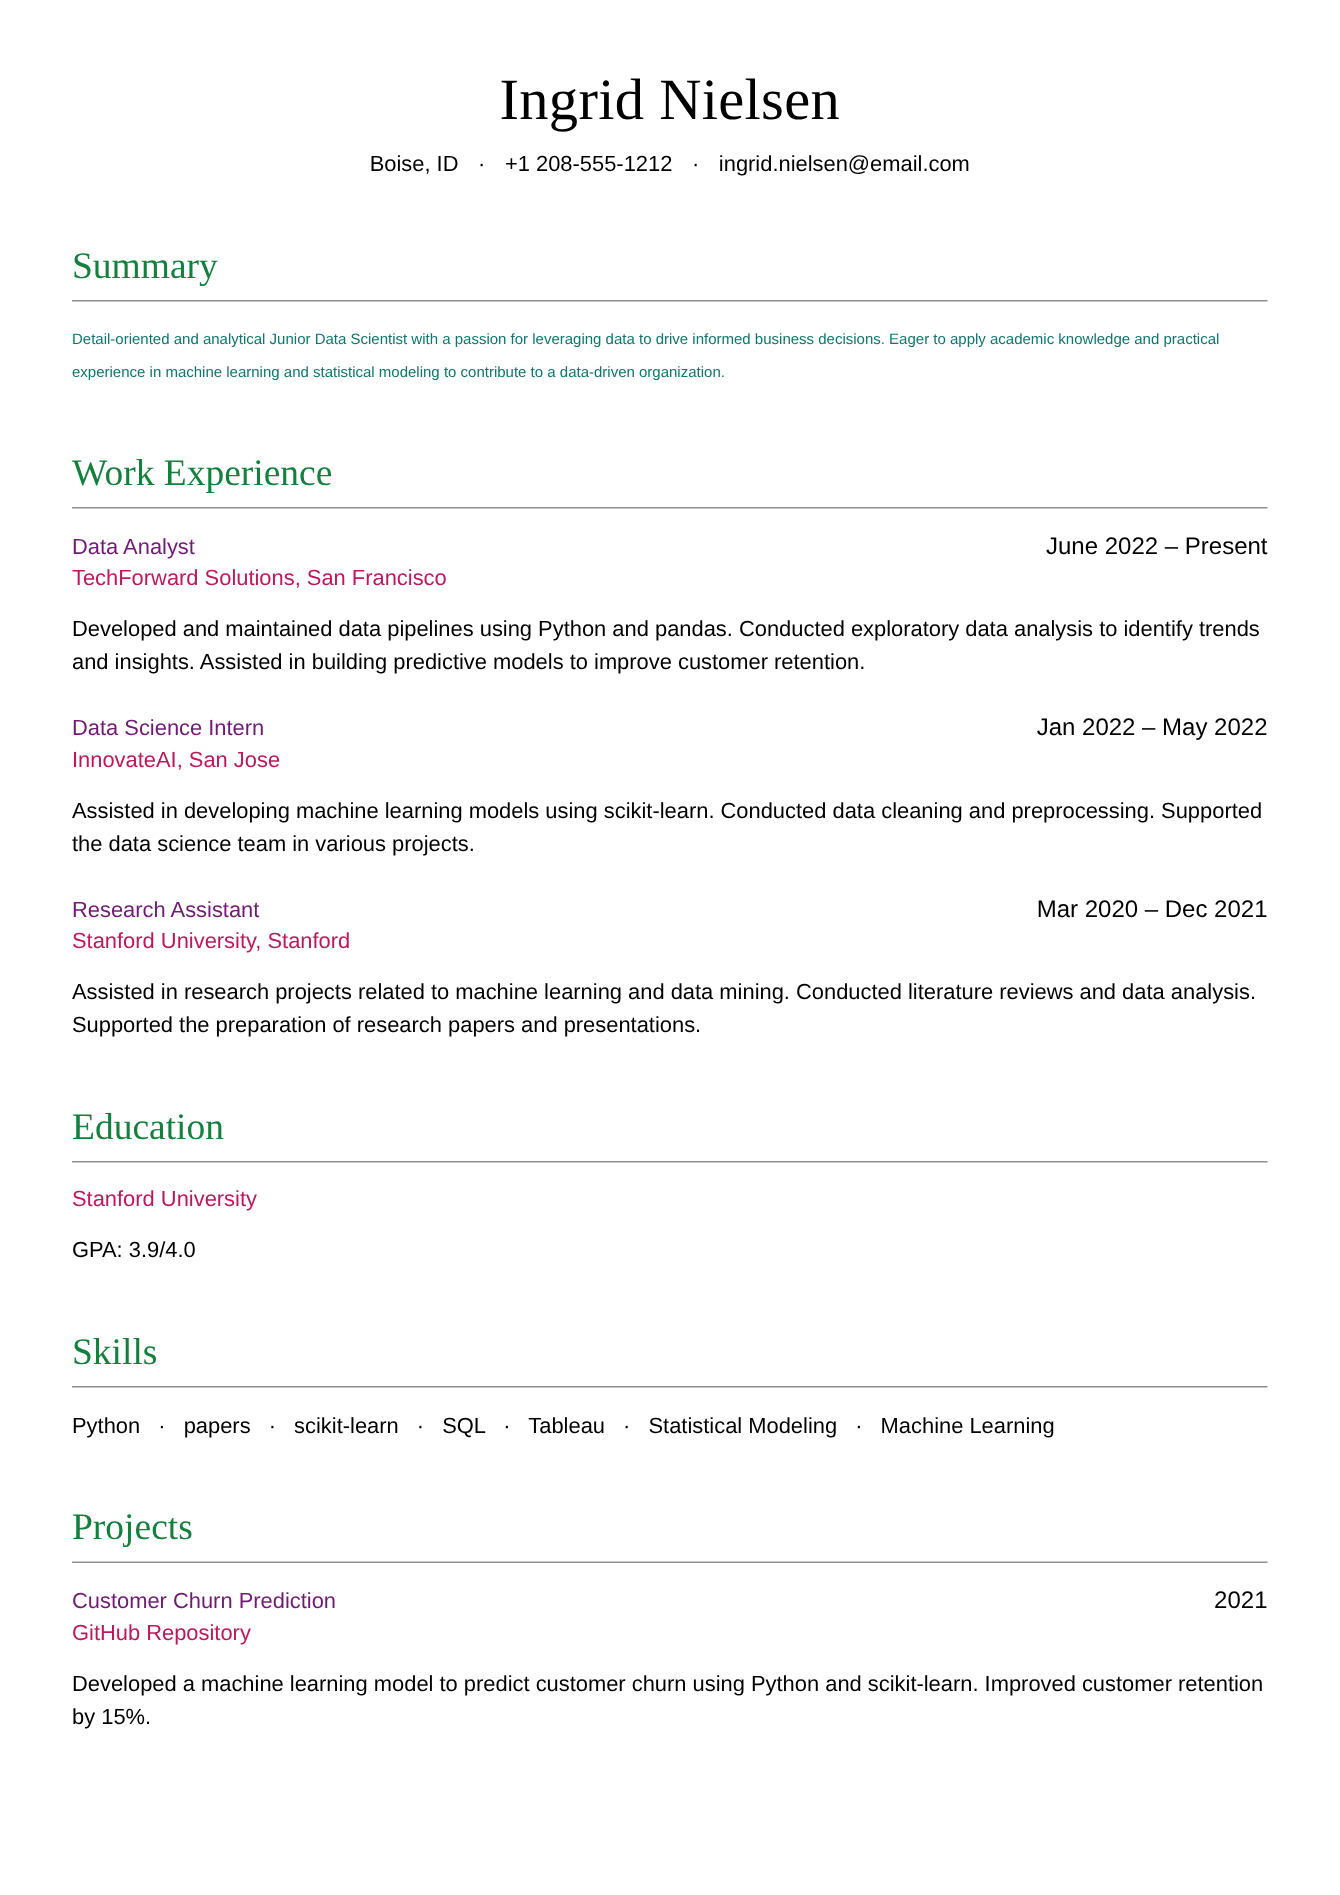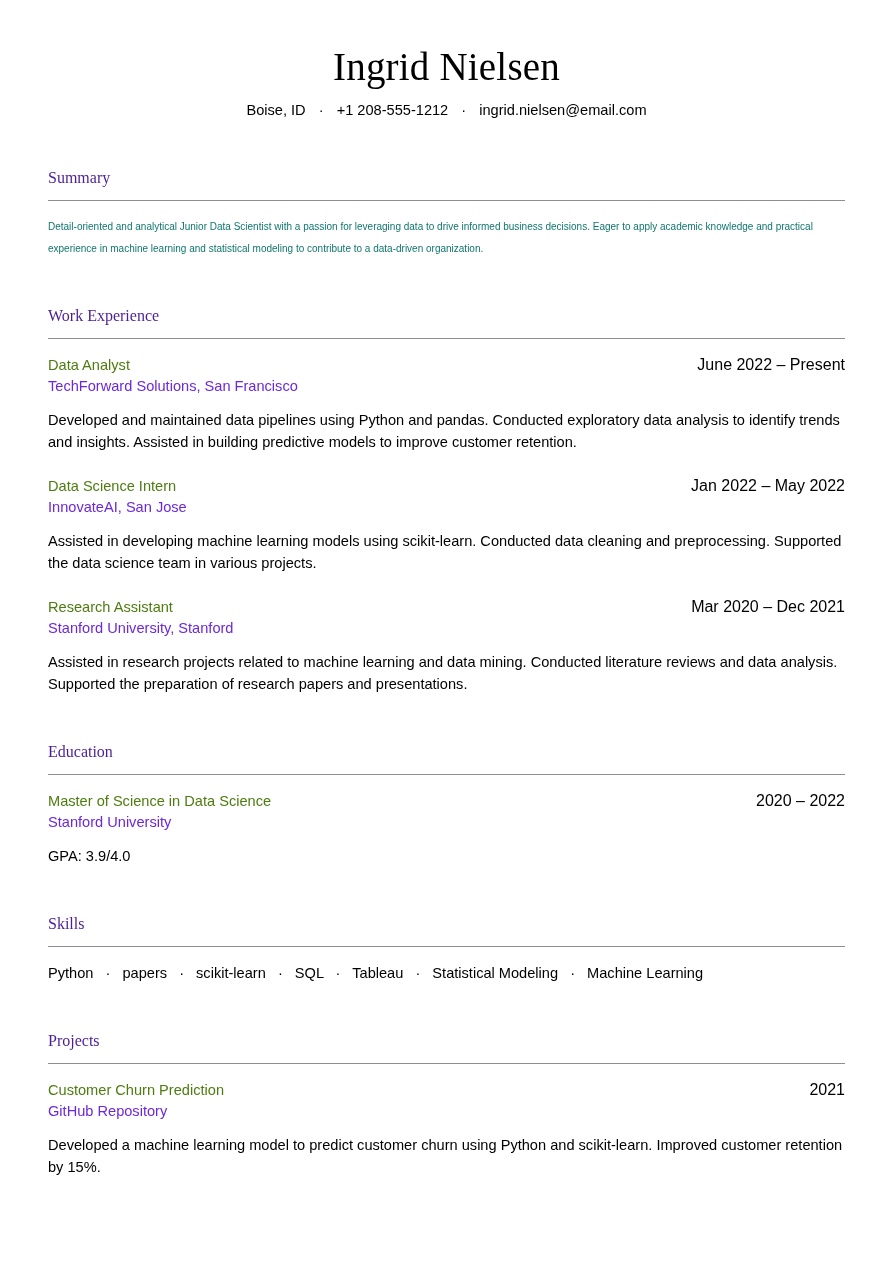--- a/index.html
+++ b/index.html
@@ -57,25 +57,25 @@
     padding: 0 9px;
     color: #000;
   }
 
   
   .section {
     margin-top: 44px;
   }
   .section-title {
     font-family: "Liberation Serif", "DejaVu Serif", serif;
-    font-size: 16px;
+    font-size: 25px;
     font-weight: 400;
     line-height: 26px;
     margin: 0 0 9px 0;
-    color: #4c1d95;
+    color: #15803d;
   }
   .section-rule {
     height: 0;
     border: 0;
     border-top: 1.6px solid #8e8e8e;
     margin: 0 0 15px 0;
     width: 100%;
   }
 
   
@@ -88,35 +88,35 @@
   .entry-row {
     display: flex;
     justify-content: space-between;
     align-items: baseline;
     gap: 16px;
   }
   .entry-heading {
     font-family: "Liberation Sans", sans-serif;
     font-size: 14.6px;
     line-height: 21px;
-    color: #4d7c0f;
+    color: #701a75;
   }
   .entry-date {
     font-family: "Liberation Sans", sans-serif;
     font-size: 16px;
     line-height: 21px;
     color: #000;
     white-space: nowrap;
     text-align: right;
   }
   .entry-sub {
     font-family: "Liberation Sans", sans-serif;
     font-size: 14.6px;
     line-height: 21px;
-    color: #6d28d9;
+    color: #be185d;
   }
   .entry-desc {
     font-family: "Liberation Sans", sans-serif;
     font-size: 14.6px;
     line-height: 21.5px;
     color: #000;
     margin: 13px 0 0 0;
     max-width: 800px;
   }
   .body-text {
@@ -199,24 +199,20 @@
       <div class="entry-sub">Stanford University, Stanford</div>
       <p class="entry-desc">Assisted in research projects related to machine learning and data mining. Conducted literature reviews and data analysis. Supported the preparation of research papers and presentations.</p>
     </div>
   </div>
 
   <div class="section">
     <h2 class="section-title">Education</h2>
     <div class="section-rule"></div>
 
     <div class="entry">
-      <div class="entry-row">
-        <div class="entry-heading">Master of Science in Data Science</div>
-        <div class="entry-date">2020 – 2022</div>
-      </div>
       <div class="entry-sub">Stanford University</div>
       <p class="detail-line">GPA: 3.9/4.0</p>
     </div>
   </div>
 
   <div class="section">
     <h2 class="section-title">Skills</h2>
     <div class="section-rule"></div>
     <div class="skills-line">
       <span>Python</span>

